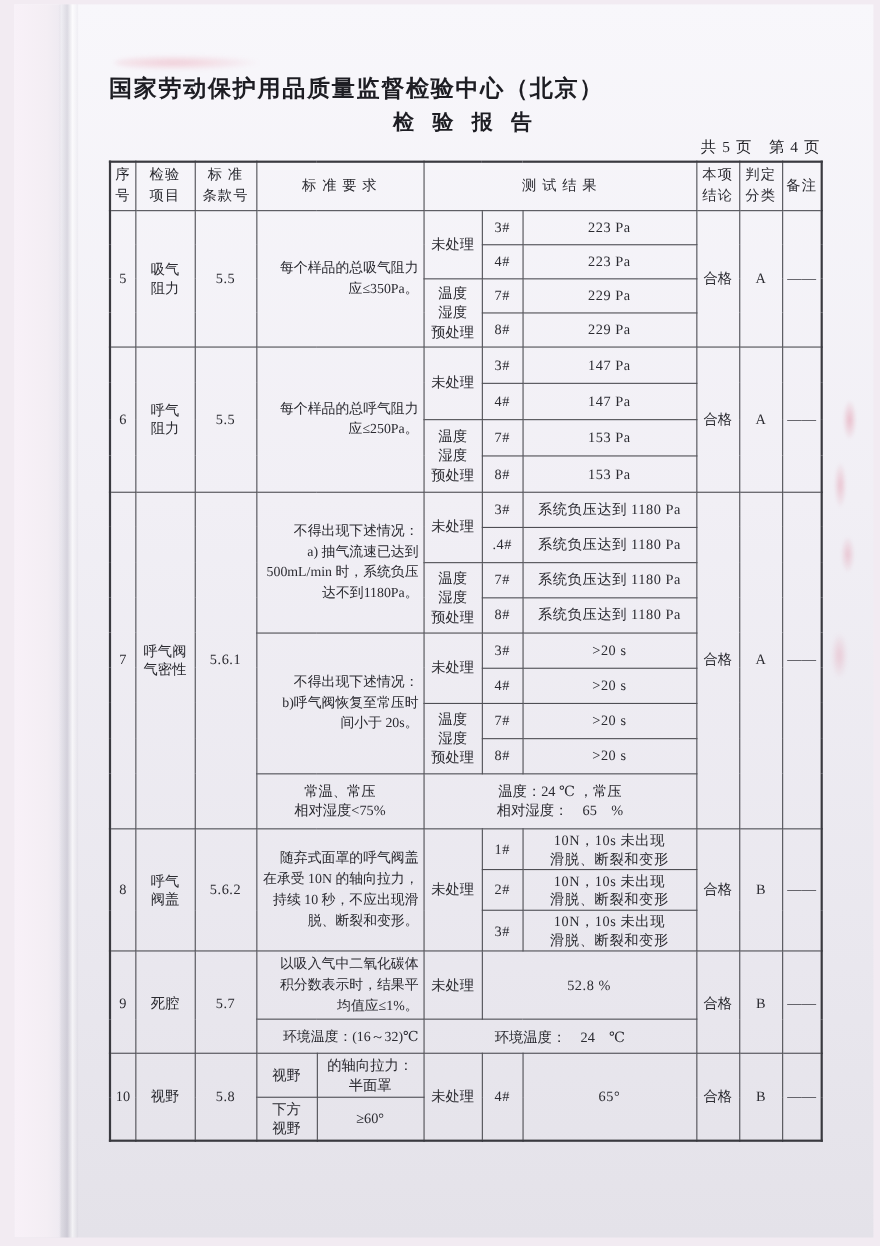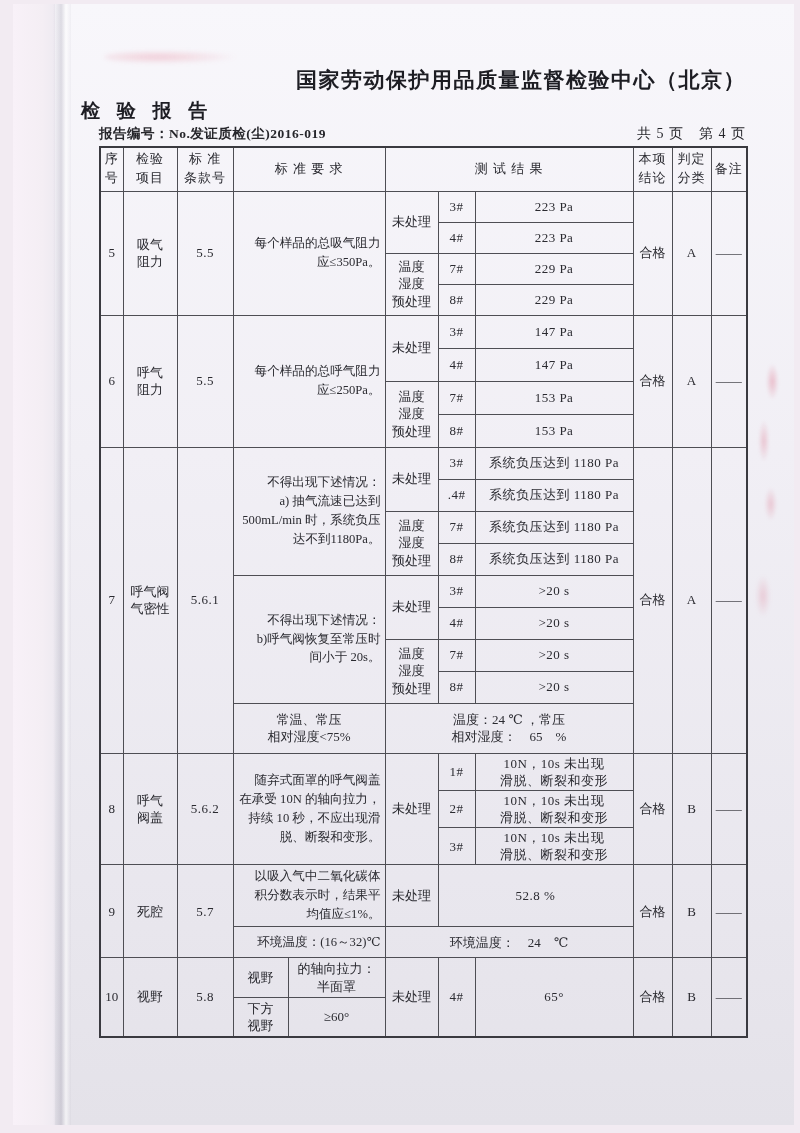--- a/index.html
+++ b/index.html
@@ -33,25 +33,25 @@
       radial-gradient(ellipse 8px 30px at 35% 45%,rgba(214,72,104,0.26),rgba(214,72,104,0) 70%),
       radial-gradient(ellipse 9px 24px at 55% 80%,rgba(214,72,104,0.24),rgba(214,72,104,0) 70%);
     filter:blur(1.5px);
   }
   .bleed-b{
     position:absolute;left:748px;top:560px;width:30px;height:90px;
     background:radial-gradient(ellipse 10px 30px at 50% 40%,rgba(214,72,104,0.22),rgba(214,72,104,0) 70%);
     filter:blur(2px);
   }
   .org-title{
-    position:absolute;left:99px;top:66px;width:647px;text-align:right;
+    position:absolute;left:99px;top:66px;width:647px;text-align:left;
     font-size:21px;font-weight:bold;letter-spacing:1.5px;color:#1d1d23;white-space:nowrap;
   }
   .doc-title{
-    position:absolute;left:81px;top:98px;width:647px;
+    position:absolute;left:100px;top:98px;width:647px;text-align:center;
     font-size:19px;font-weight:bold;letter-spacing:6px;color:#1d1d23;
   }
   .meta-line{
     position:absolute;left:99px;top:125px;width:647px;height:20px;font-size:13.5px;
   }
   .report-no{float:left;font-weight:bold;letter-spacing:0.5px;}
   .page-info{float:right;font-size:14px;letter-spacing:1px;text-align:right;}
   table.doc-table{
     position:absolute;left:99px;top:146px;width:647px;
     border-collapse:collapse;table-layout:fixed;
@@ -77,21 +77,20 @@
   <div class="left-strip"></div>
   <div class="fold-shadow"></div>
 </div>
 <div class="smudge-top"></div>
 <div class="bleed-a"></div>
 <div class="bleed-b"></div>
 
 <div class="org-title">国家劳动保护用品质量监督检验中心（北京）</div>
 <div class="doc-title">检 验 报 告</div>
 <div class="meta-line">
-  <span class="report-no">报告编号：No.发证质检(尘)2016-019</span>
   <span class="page-info">共 5 页　第 4 页</span>
 </div>
 
 <table class="doc-table">
   <colgroup>
     <col style="width:23px">
       <col style="width:54px">
       <col style="width:56px">
     <col style="width:55px">
       <col style="width:97px">

